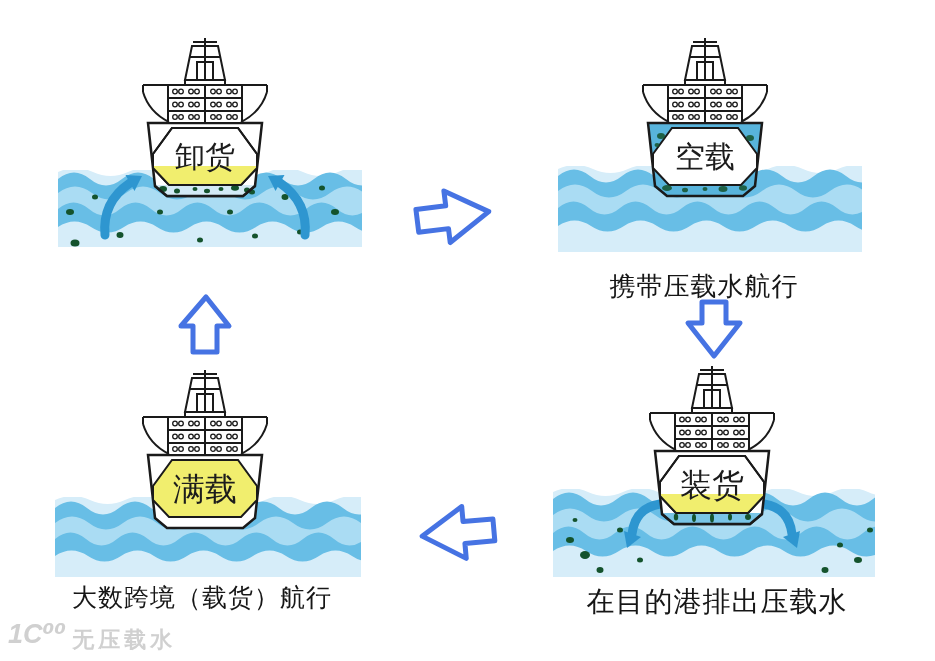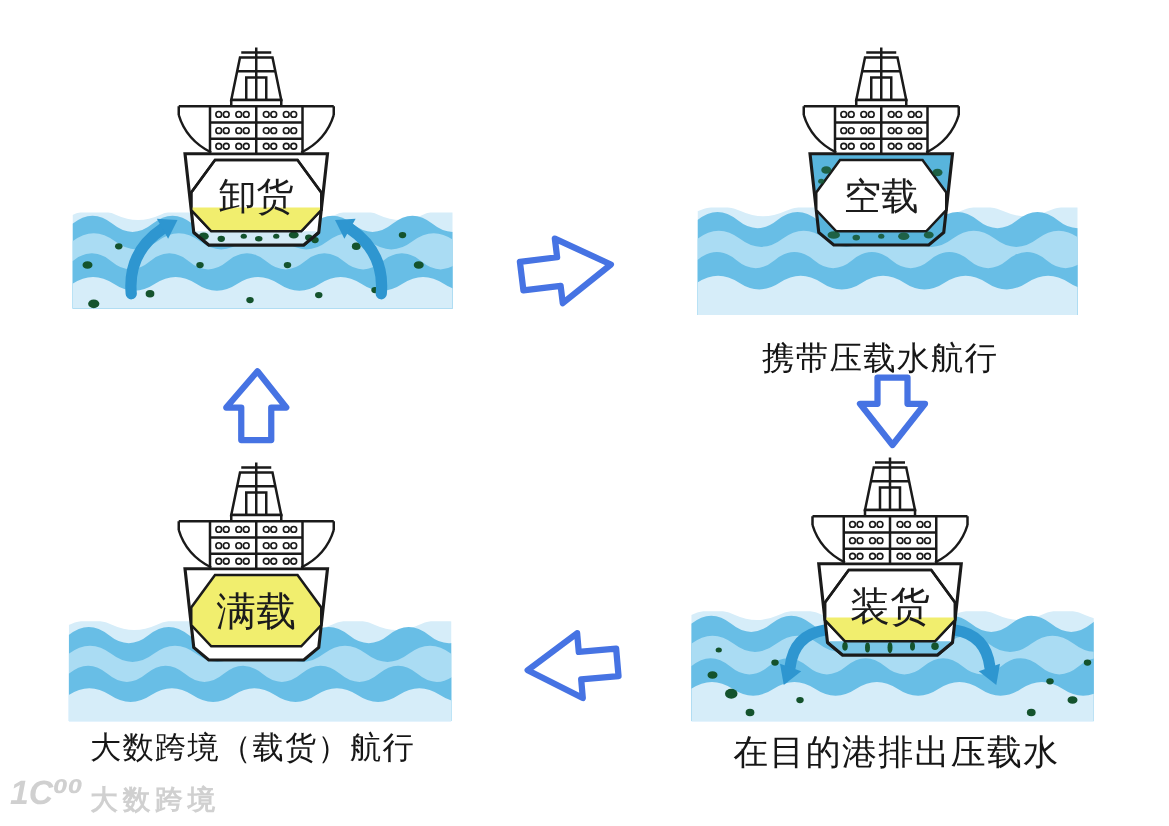--- a/index.html
+++ b/index.html
@@ -241,16 +241,16 @@
     <polygon class="outline-arrow" points="193,352 193,326 181,326 206,297 229,326 217,326 217,352"></polygon>
     <polygon class="outline-arrow" transform="rotate(-5 458 533)" points="494,522 464,522 464,507 422,533 464,559 464,544 494,544"></polygon>
   </svg>
 
   <div id="cap-tr" class="caption">携带压载水航行</div>
   <div id="cap-bl" class="caption">大数跨境（载货）航行</div>
   <div id="cap-br" class="caption">在目的港排出压载水</div>
 
   <div class="watermark">
     <span class="wm-logo">1Ϲ⁰⁰</span>
-    <span class="wm-brand">大数跨境</span>
+    <span class="wm-brand">无压载水</span>
   </div>
 
 </div>
 
 </body></html>

